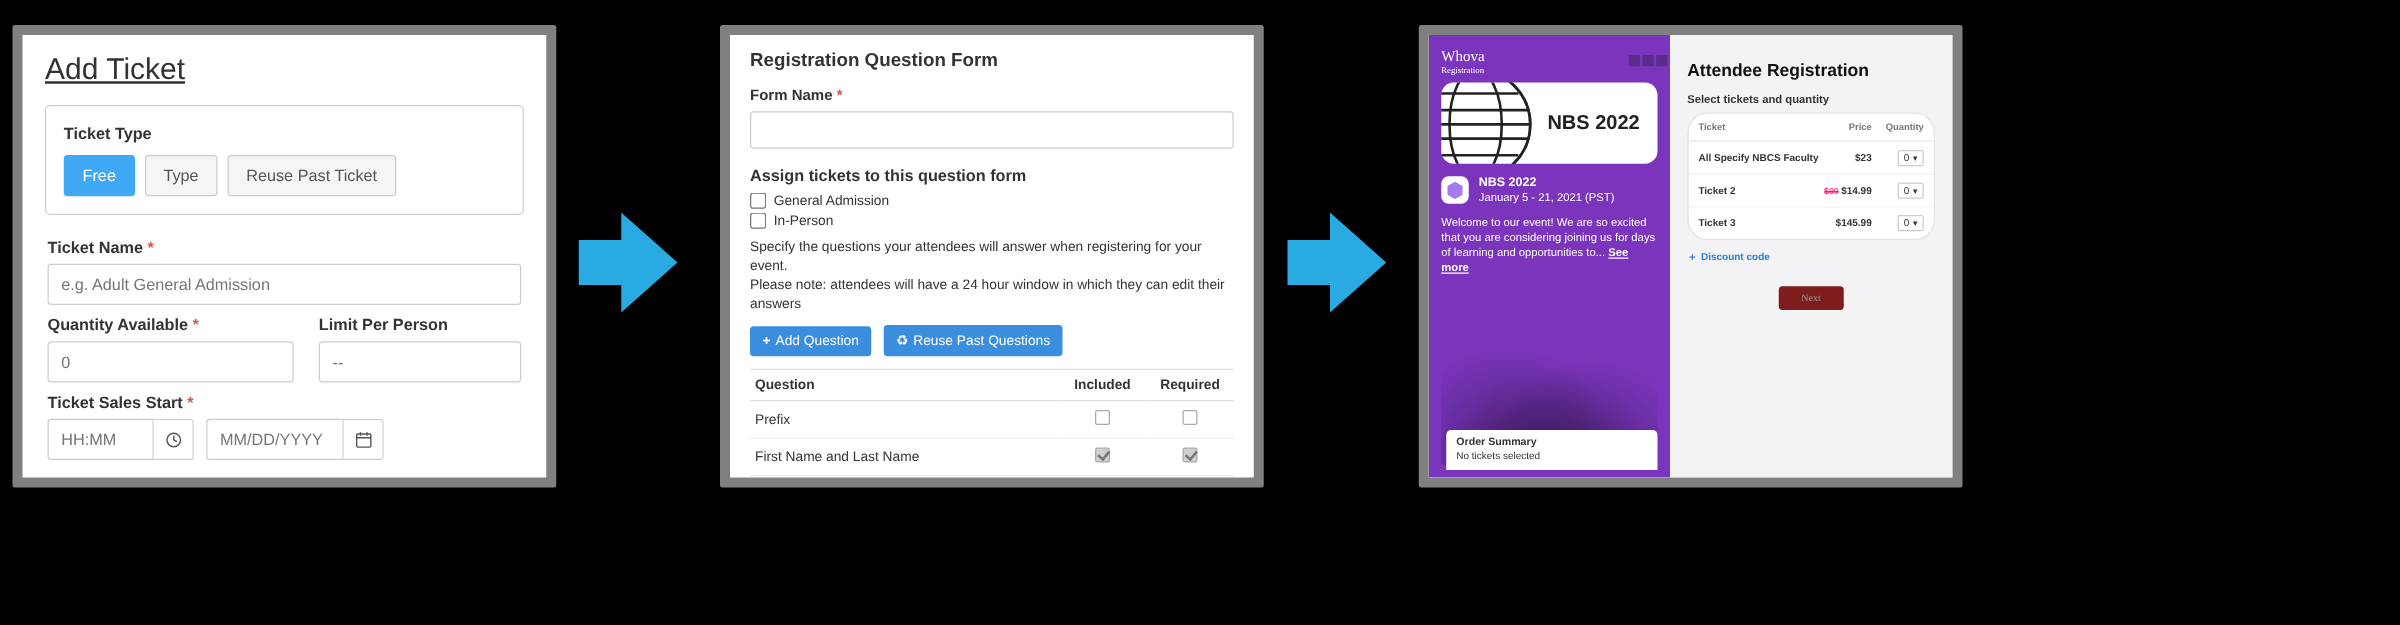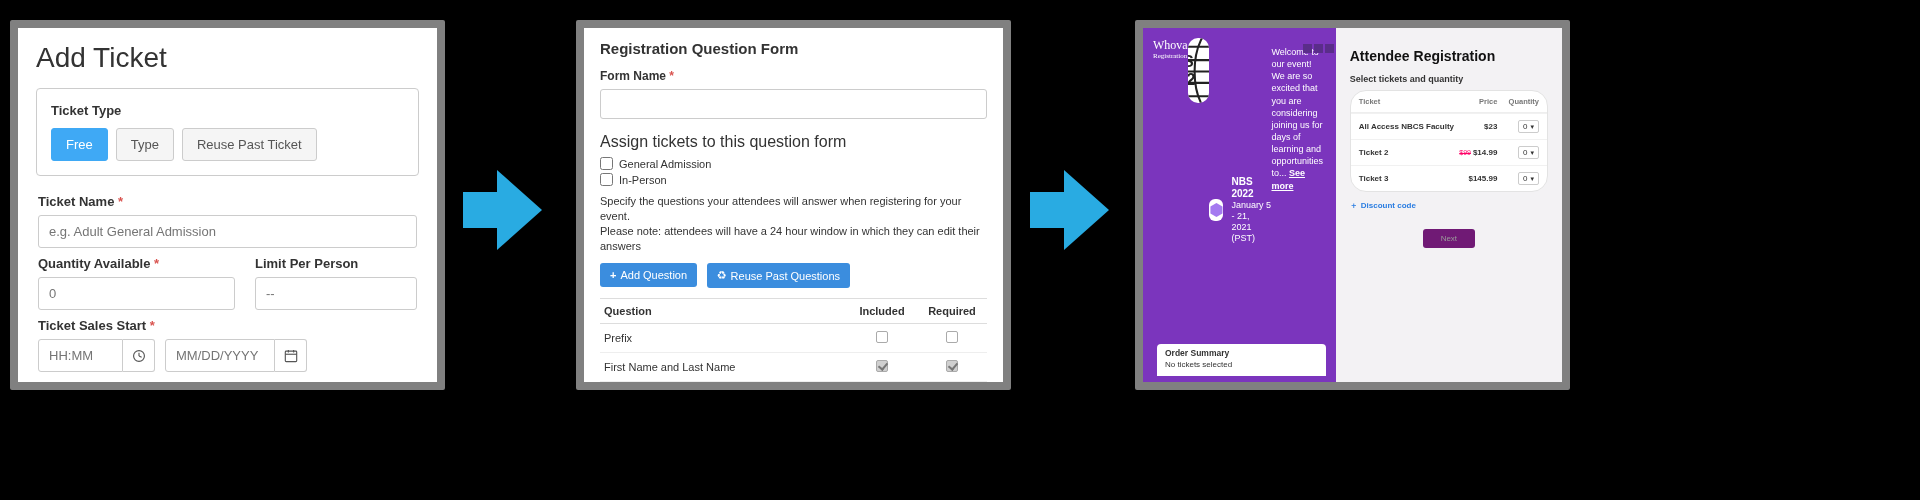--- a/index.html
+++ b/index.html
@@ -6,21 +6,21 @@
   html, body { width: 1920px; height: 500px; background: #000; font-family: Arial, Helvetica, sans-serif; font-size: 13px; color: #333; }
   .stage { position: relative; width: 1920px; height: 500px; }
 
   
   .frame { position: absolute; background: #808080; padding: 8px; border-radius: 2px; }
   .panel { background: #fff; width: 100%; height: 100%; overflow: hidden; }
 
   
   #card1 { left: 10px; top: 20px; width: 435px; height: 370px; }
   #card1 .panel { padding: 14px 18px; }
-  #card1 h2 { font-size: 28px; font-weight: 400; margin-bottom: 14px; }
+  #card1 h2 { font-size: 24px; font-weight: 400; margin-bottom: 14px; text-decoration: underline; }
   .box { border: 1px solid #ccc; border-radius: 4px; padding: 14px; margin-bottom: 18px; }
   .tt-label { font-weight: 700; font-size: 13px; margin-bottom: 10px; display: block; }
   .tt-buttons { display: flex; gap: 8px; }
   .tt-buttons .btn { border: 1px solid #ccc; background: #f5f5f5; color: #555; padding: 8px 14px; border-radius: 3px; font-size: 13px; cursor: pointer; }
   .tt-buttons .btn.active { background: #3fa9f5; border-color: #3fa9f5; color: #fff; }
   .fld-label { font-weight: 700; font-size: 13px; margin: 8px 0 6px; display: block; }
   .req::after { content: " *"; color: #d9534f; font-weight: 700; }
   .input { width: 100%; border: 1px solid #ccc; border-radius: 3px; padding: 8px 10px; font-size: 13px; color: #999; }
   .row2 { display: flex; gap: 20px; }
   .row2 > div { flex: 1; }
@@ -38,37 +38,37 @@
   .arrow .head  { position: absolute; top: 0; left: 34px; width: 0; height: 0; border-left: 45px solid #29abe2; border-top: 40px solid transparent; border-bottom: 40px solid transparent; }
   #arrow1 { left: 463px; top: 170px; }
   #arrow2 { left: 1030px; top: 170px; }
 
   
   #card2 { left: 576px; top: 20px; width: 435px; height: 370px; }
   #card2 .panel { padding: 12px 16px; }
   #card2 h2 { font-size: 15px; font-weight: 700; margin-bottom: 12px; }
   #card2 .fld-label2 { font-weight: 700; font-size: 12px; margin: 4px 0 6px; display: block; }
   #card2 .input2 { width: 100%; border: 1px solid #ccc; border-radius: 3px; padding: 7px 8px; font-size: 12px; margin-bottom: 8px; }
-  .subhead { font-weight: 400; font-size: 16px; margin: 6px 0; }
+  .subhead { font-weight: 700; font-size: 13px; margin: 6px 0; }
   .chk-row { display: flex; align-items: center; gap: 6px; font-size: 11px; margin: 3px 0; }
   .chk-row input { margin: 0; }
   .note { font-size: 11px; color: #333; margin: 8px 0 10px; line-height: 1.35; }
   .blue-btn { background: #3b8dde; color: #fff; border: none; padding: 6px 10px; font-size: 11px; border-radius: 3px; cursor: pointer; display: inline-flex; align-items: center; gap: 4px; margin-right: 6px; }
   .q-table { width: 100%; border-collapse: collapse; margin-top: 10px; font-size: 11px; }
   .q-table th { text-align: left; font-weight: 700; border-top: 1px solid #ddd; border-bottom: 1px solid #ddd; padding: 6px 4px; }
   .q-table th.center, .q-table td.center { text-align: center; width: 70px; }
   .q-table td { border-bottom: 1px solid #eee; padding: 7px 4px; }
   .chkbox { display:inline-block; width: 12px; height: 12px; border: 1px solid #aaa; border-radius: 2px; background: #fff; }
   .chkbox.checked { background: #d0d0d0; border-color: #aaa; position: relative; }
   .chkbox.checked::after { content: ""; position: absolute; left: 3px; top: 0px; width: 4px; height: 7px; border: solid #777; border-width: 0 2px 2px 0; transform: rotate(40deg); }
 
   
   #card3 { left: 1135px; top: 20px; width: 435px; height: 370px; }
   #card3 .panel { display: flex; background: #f3f2f4; }
-  .pv-left  { width: 46%; background: #7b35bd; color: #fff; padding: 10px; display: flex; position: relative; overflow: hidden; }
+  .pv-left  { width: 46%; background: #7b35bd; color: #fff; padding: 10px; display: flex; flex-direction: column; position: relative; overflow: hidden; }
   .pv-right { width: 54%; background: #f3f2f4; padding: 20px 14px; }
   .pv-topbar { font-family: cursive; font-size: 12px; margin-bottom: 6px; }
   .pv-topbar .small { font-size: 7px; display: block; line-height: 1; }
   .pv-banner { background: #fff; border-radius: 10px; height: 65px; display: flex; align-items: center; justify-content: flex-end; padding-right: 14px; color: #222; font-weight: 700; font-size: 16px; position: relative; overflow: hidden; }
   .globe { position: absolute; left: -20px; top: -14px; width: 95px; height: 95px; }
   .pv-event { display: flex; gap: 8px; align-items: center; margin-top: 10px; }
   .pv-event .badge { width: 22px; height: 22px; border-radius: 6px; background: #fff; display: flex; align-items: center; justify-content: center; }
   .pv-event .badge .hex { width: 14px; height: 14px; background: #a57af0; clip-path: polygon(50% 0, 93% 25%, 93% 75%, 50% 100%, 7% 75%, 7% 25%); }
   .pv-event .txt { font-size: 9px; line-height: 1.2; }
   .pv-event .txt .ev-title { font-size: 10px; font-weight: 600; }
@@ -84,21 +84,21 @@
   .tks { background: #fff; border: 1px solid #e3e3e3; border-radius: 16px; font-size: 8px; }
   .tks .hd, .tks .rw { display: flex; padding: 6px 8px; align-items: center; }
   .tks .hd { border-bottom: 1px solid #eee; color: #777; font-weight: 600; font-size: 7.5px; }
   .tks .c1 { flex: 1.4; }
   .tks .c2 { flex: .6; text-align: right; }
   .tks .c3 { flex: .6; text-align: right; display: flex; justify-content: flex-end; align-items: center; gap: 3px; }
   .tks .rw { border-top: 1px solid #f1f1f1; }
   .price-strike { text-decoration: line-through; color: #f06; font-size: 7px; margin-right: 2px; }
   .qty-sel { border: 1px solid #ccc; border-radius: 2px; padding: 1px 4px; font-size: 8px; display: inline-flex; align-items: center; gap: 3px; }
   .disc { color: #2a7de1; font-size: 8px; font-weight: 700; margin-top: 8px; display: inline-flex; align-items: center; gap: 3px; cursor: pointer; }
-  .next-btn { display: block; margin: 18px auto 0; background: #701a75; color: #9a9a9a; border: none; border-radius: 3px; font-size: 8px; padding: 5px 18px; cursor: not-allowed; }
+  .next-btn { display: block; margin: 18px auto 0; background: #7f1d1d; color: #9a9a9a; border: none; border-radius: 3px; font-size: 8px; padding: 5px 18px; cursor: not-allowed; font-family: Liberation Serif, serif; }
 
   
   .pv-xbar { position:absolute; right:2px; top:16px; width:40px; height:10px; display:flex; justify-content:flex-end; gap:2px; }
   .pv-xbar span { width:9px; height:9px; background:#5a2d8a; display:block; }
 
   
   .globe circle, .globe path { fill: none; stroke: #222; stroke-width: 2.2; }
 </style>
 </head>
 <body>
@@ -284,21 +284,21 @@
         <div class="sel">Select tickets and quantity</div>
 
         <div class="tks">
           <div class="hd">
             <div class="c1">Ticket</div>
             <div class="c2">Price</div>
             <div class="c3">Quantity</div>
           </div>
           <div id="tk-rows">
               <div class="rw">
-                <div class="c1"><span style="font-weight:600;">All Access NBCS Faculty</span></div>
+                <div class="c1"><span style="font-weight:600;">All Specify NBCS Faculty</span></div>
                 <div class="c2"><span style="font-weight:700;">$23</span></div>
                 <div class="c3">
                   <span class="qty-sel">
                     <span>0</span>
                     <span style="font-size:7px;">▾</span>
                   </span>
                 </div>
               </div>
               <div class="rw">
                 <div class="c1"><span style="font-weight:600;">Ticket 2</span></div>

